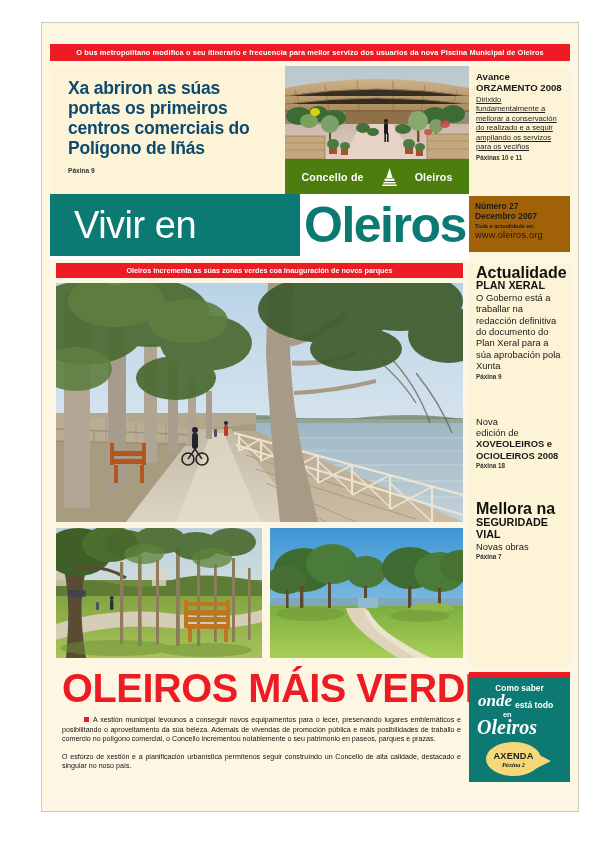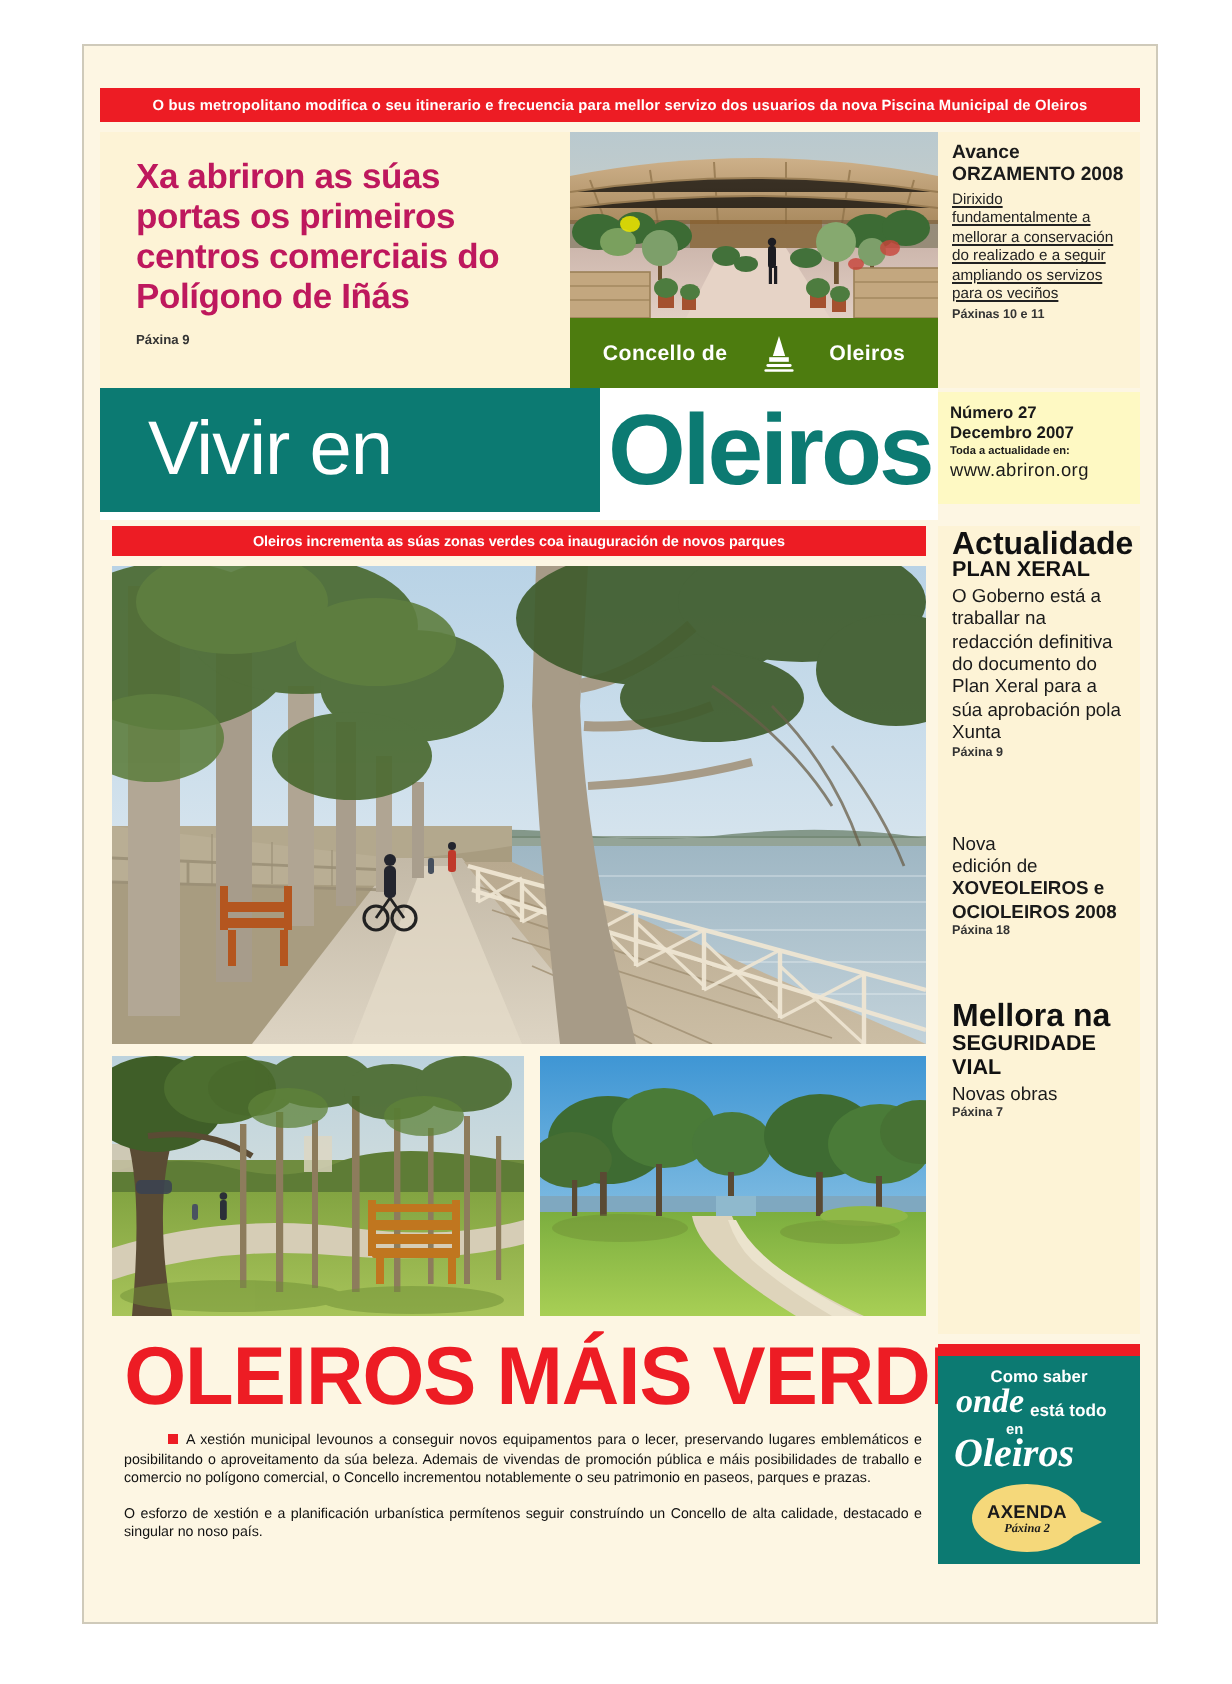--- a/index.html
+++ b/index.html
@@ -63,21 +63,21 @@
     width: 235px;
     height: 128px;
     background: #fdf3d6;
     box-sizing: border-box;
     padding: 12px 14px 0 18px;
   }
   .top-head {
     font-size: 17.5px;
     line-height: 20px;
     font-weight: bold;
-    color: #be185d;
+    color: #0c4a6e;
     letter-spacing: -0.2px;
   }
   .pagref {
     font-size: 6.6px;
     color: #333;
     font-weight: bold;
     margin-top: 9px;
   }
 
   .top-photo {
@@ -189,21 +189,21 @@
     height: 4px;
     background: #ffffff;
   }
 
   .issue-box {
     position: absolute;
     left: 469px;
     top: 196px;
     width: 101px;
     height: 56px;
-    background: #fef9c3;
+    background: #a16207;
     box-sizing: border-box;
     padding: 5px 5px 0 6px;
     text-align: left;
   }
   .issue-line {
     font-size: 8.4px;
     font-weight: bold;
     color: #1a1a1a;
     line-height: 10.4px;
   }
@@ -583,21 +583,21 @@
     <div class="mh-oleiros-box">
       <div class="mh-oleiros">Oleiros</div>
     </div>
   </div>
   <div class="mh-rule"></div>
 
   <div class="issue-box">
     <div class="issue-line">Número 27</div>
     <div class="issue-line">Decembro 2007</div>
     <div class="issue-small">Toda a actualidade en:</div>
-    <div class="issue-url">www.abriron.org</div>
+    <div class="issue-url">www.oleiros.org</div>
   </div>
 
   <div class="green-banner">Oleiros incrementa as súas zonas verdes coa inauguración de novos parques</div>
 
   <div class="photo-main">
     <svg width="407" height="239" viewBox="0 0 407 239" preserveAspectRatio="none">
       <defs>
         <linearGradient id="pSky" x1="0" y1="0" x2="0" y2="1">
           <stop offset="0%" stop-color="#b9d3e6"></stop>
             <stop offset="70%" stop-color="#dbe7ef"></stop>

